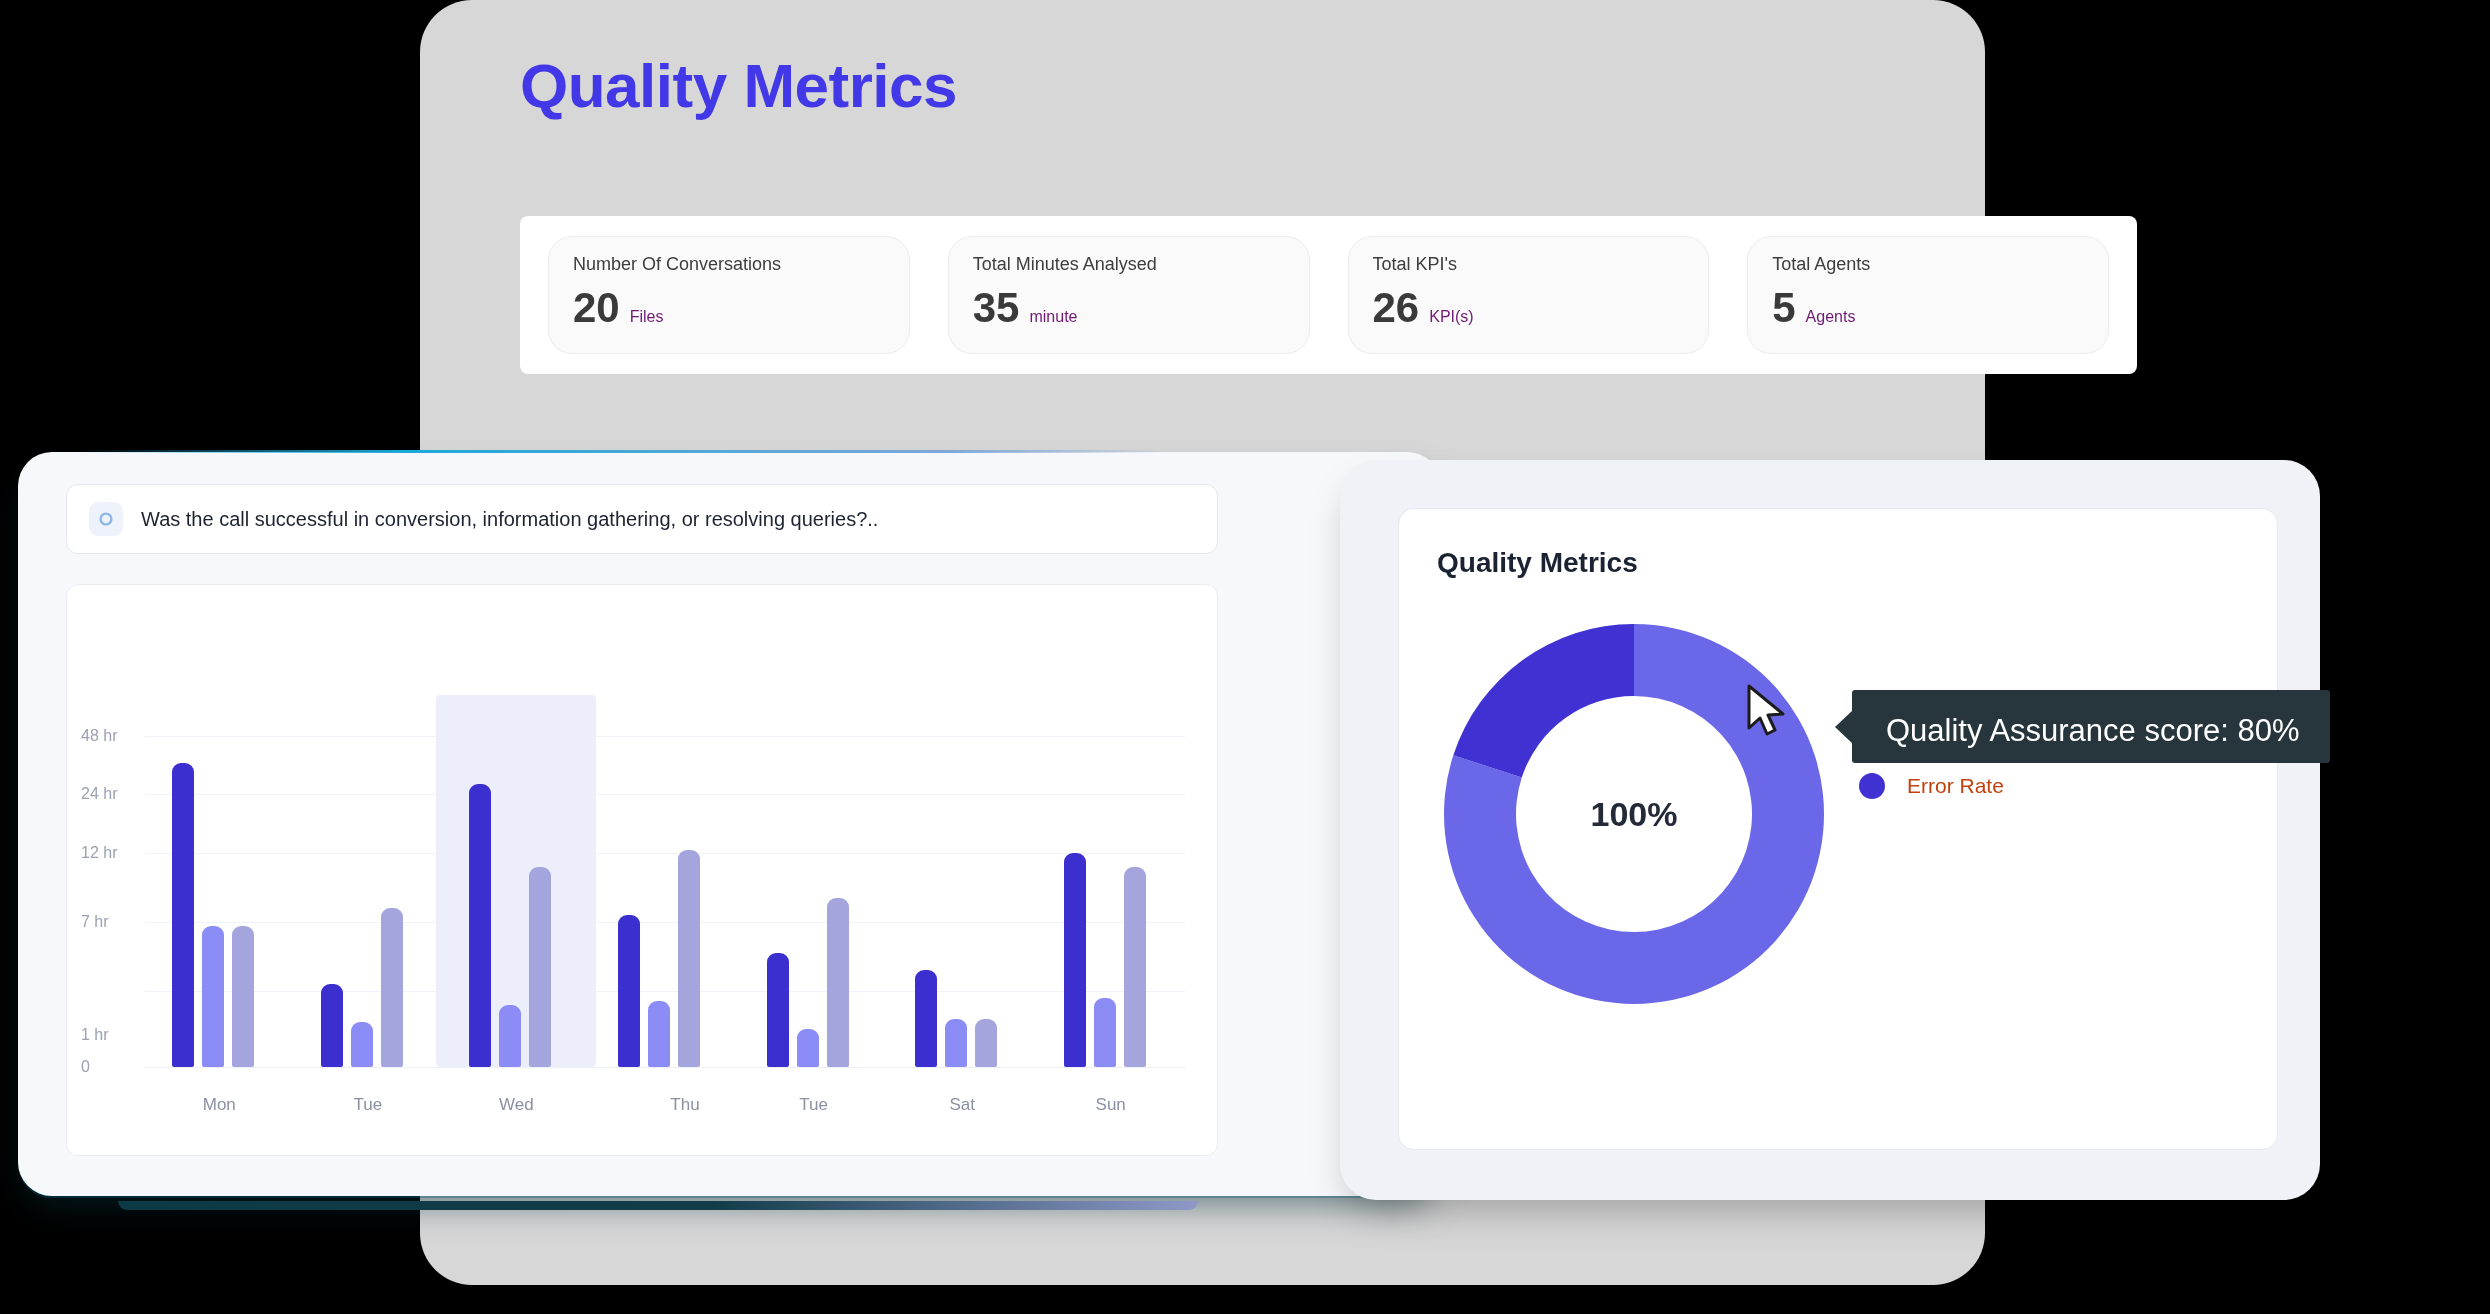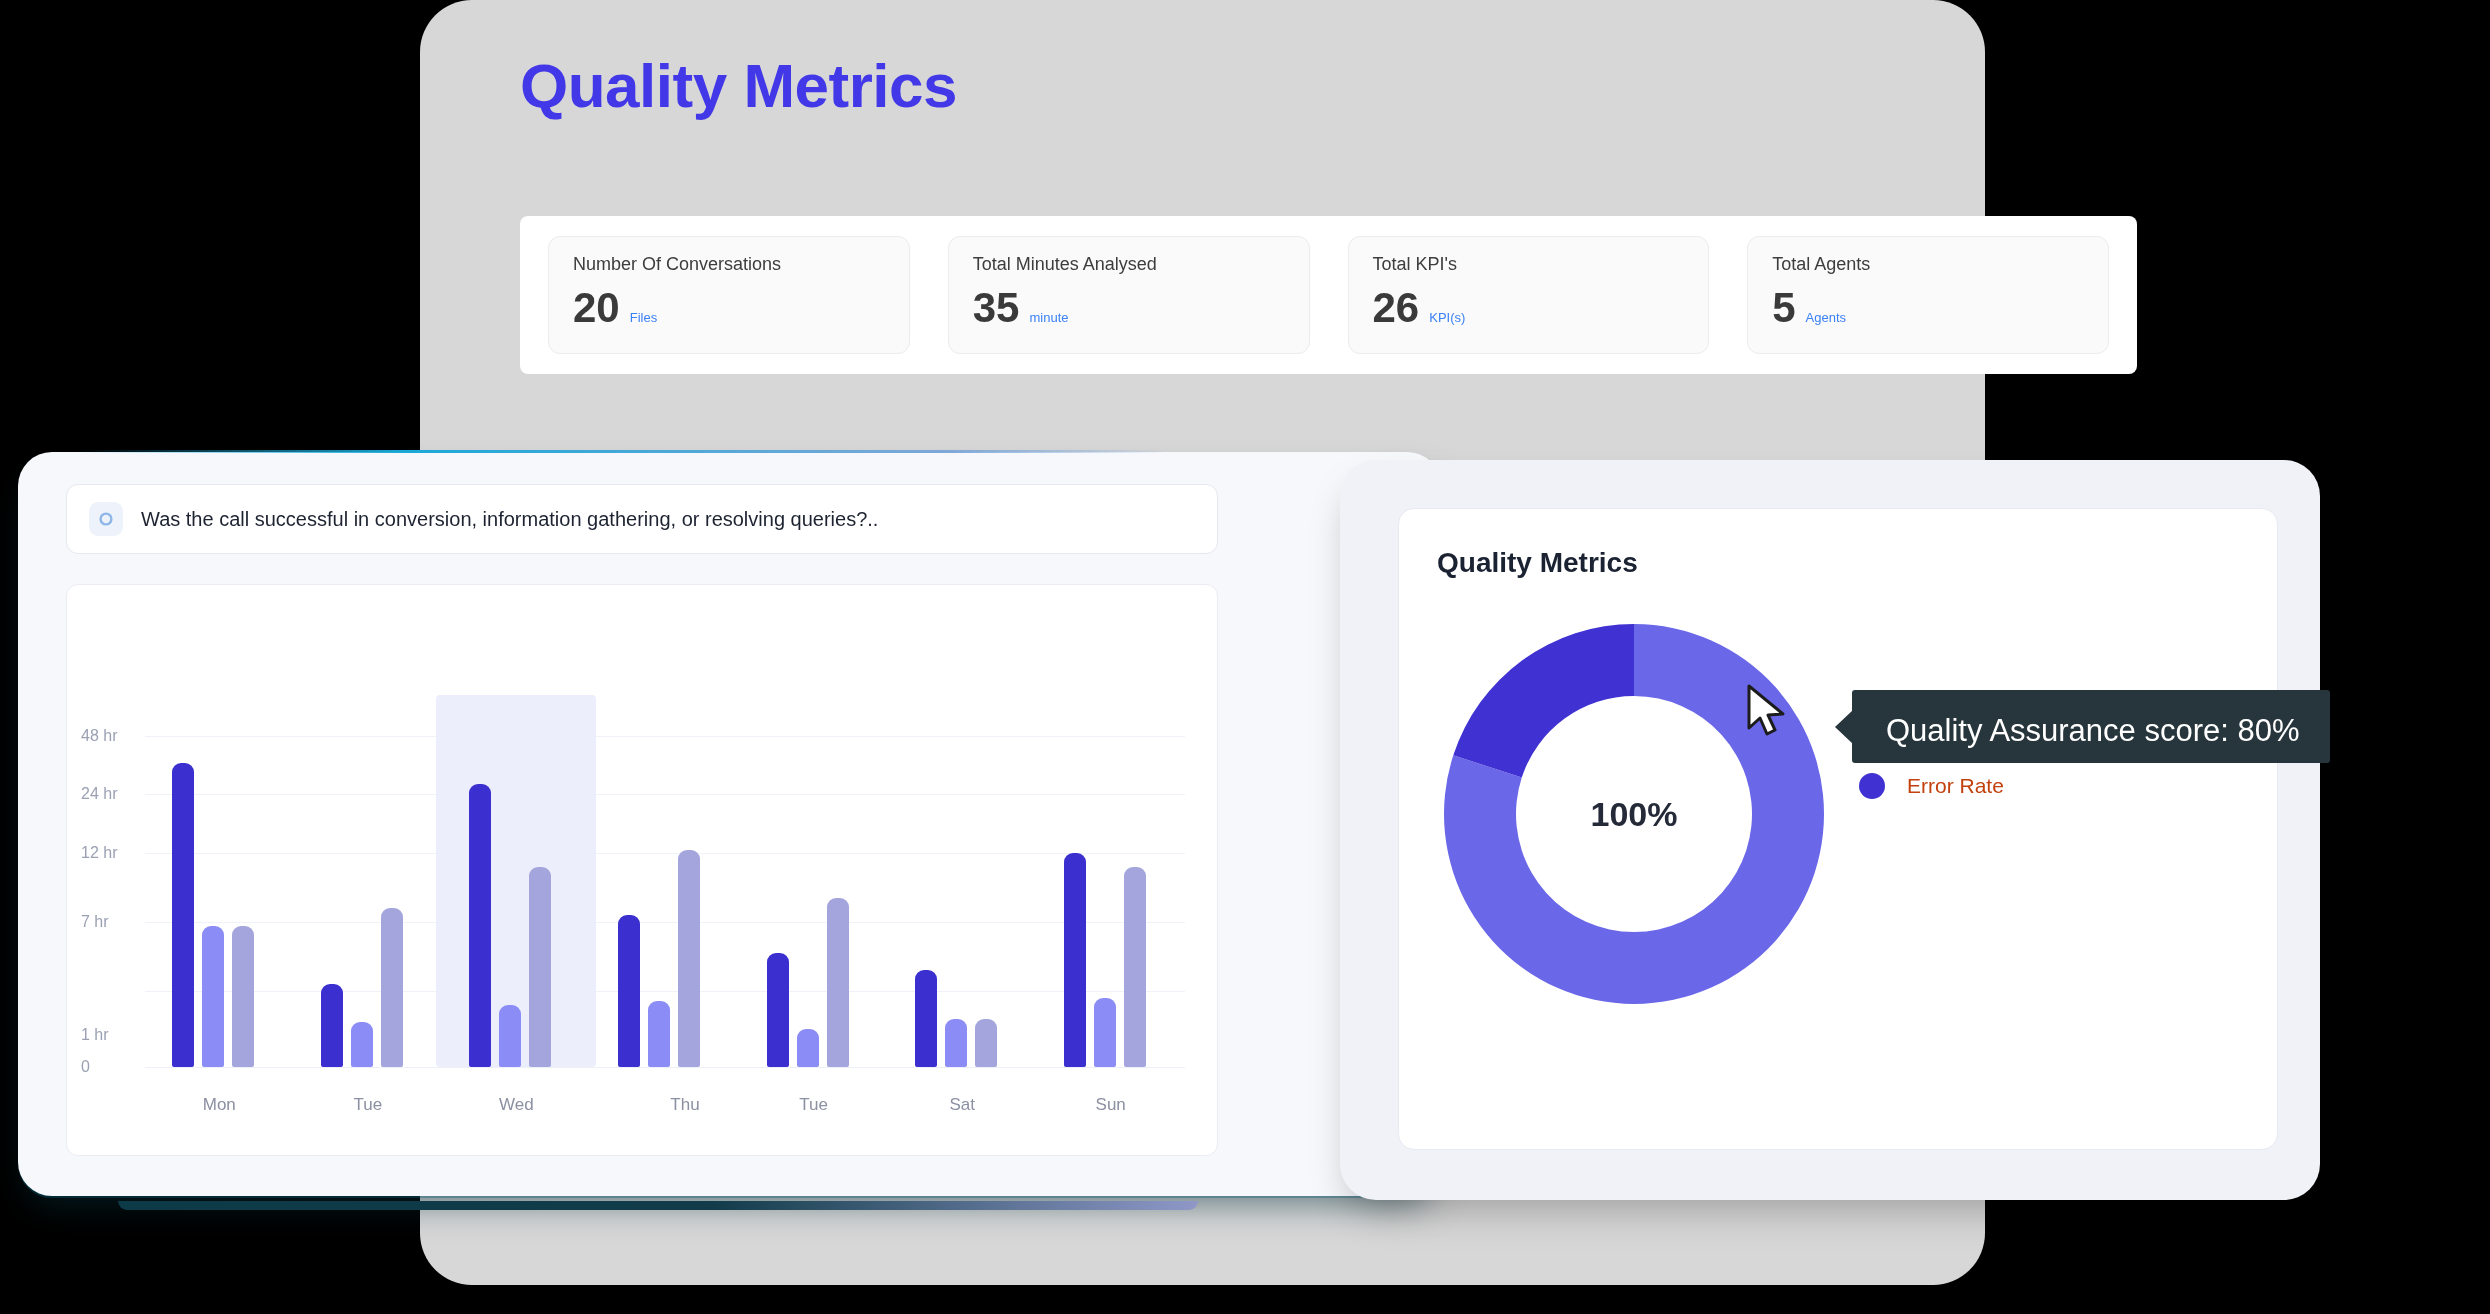--- a/index.html
+++ b/index.html
@@ -21,28 +21,28 @@
   }
   
   #stats-strip{
     position:absolute;left:520px;top:216px;width:1617px;height:158px;
     background:#ffffff;border-radius:8px;
     display:flex;align-items:center;padding:0 28px;box-sizing:border-box;
     gap:38px;
   }
   .stat-card{
     flex:1 1 0;height:118px;background:#fafafa;
-    border:1px solid #ececec;border-radius:12px;
+    border:1px solid #ececec;border-radius:24px;
     box-sizing:border-box;padding:18px 24px 0 24px;
     display:flex;flex-direction:column;justify-content:flex-start;
   }
   .stat-label{font-size:18px;color:#3d3d3d;line-height:1.1;margin-bottom:12px;}
   .stat-valrow{display:flex;align-items:baseline;gap:10px;}
   .stat-value{font-size:42px;font-weight:700;color:#3a3a3a;line-height:1;}
-  .stat-unit{font-size:13px;color:#3b82f6;}
+  .stat-unit{font-size:16px;color:#701a75;}
 
   
   #left-tablet{
     position:absolute;left:18px;top:452px;width:1423px;height:744px;
     background:#f7f8fc;border-radius:34px;
     box-shadow:0 18px 34px -10px rgba(10,50,60,.55),
                0 2px 0 0 rgba(0,120,150,.35);
   }
   #left-tablet::before{ 
     content:"";position:absolute;left:60px;top:-2px;width:1090px;height:3px;

